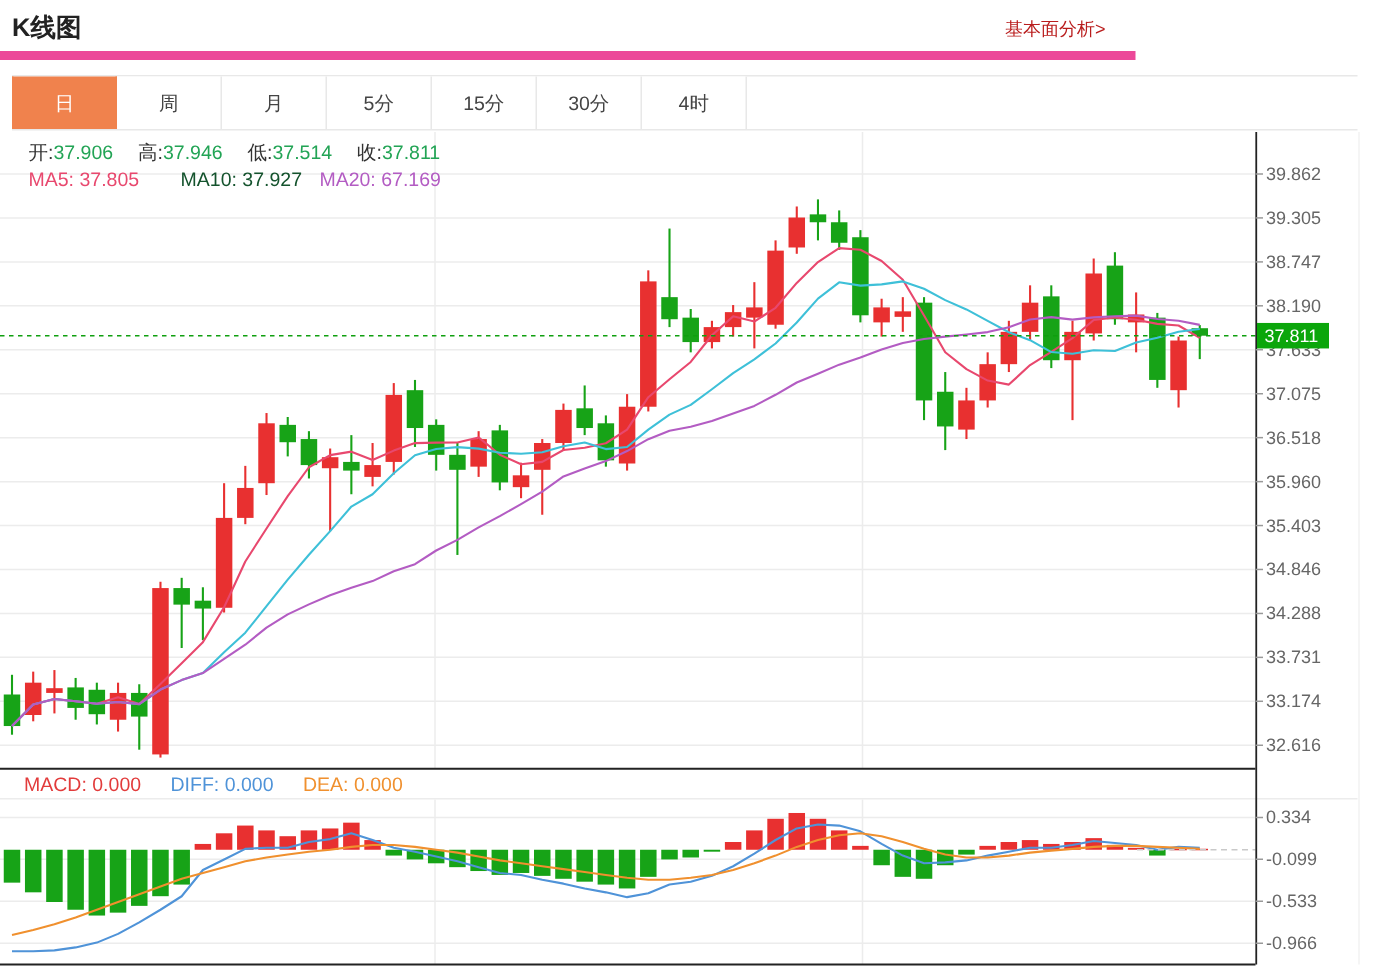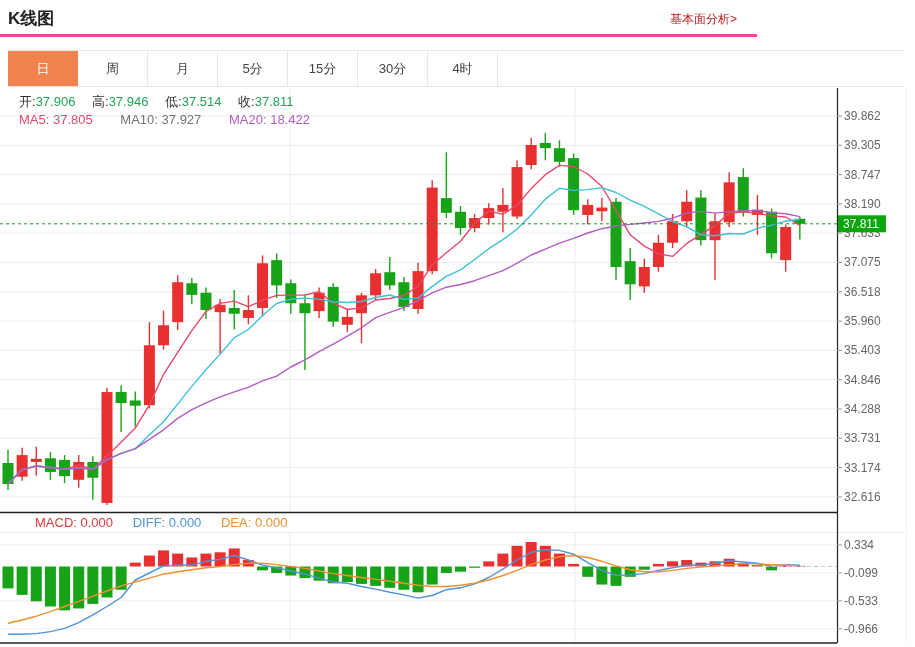--- a/index.html
+++ b/index.html
@@ -1,37 +1,37 @@
 <!DOCTYPE html>
 <html><head>
 <meta charset="utf-8">
 <style>
   html,body{margin:0;padding:0;}
   body{
     width:915px;height:647px;position:relative;overflow:hidden;
     background:#ffffff;font-family:"Liberation Sans",sans-serif;
   }
-  .hdr{position:absolute;left:0;top:0;width:757px;height:34px;border-bottom:3px solid #ec4899;z-index:4;}
+  .hdr{position:absolute;left:0;top:0;width:757px;height:34px;border-bottom:6px solid #ec4899;z-index:4;}
   .title{position:absolute;left:8px;top:7px;font-size:17px;font-weight:bold;color:#222;}
   .link{position:absolute;right:20px;top:11px;font-size:12px;color:#b91c1c;cursor:pointer;text-decoration:none;}
   .tabs{position:absolute;left:8px;top:50px;width:897px;height:35px;display:flex;
         border-top:1px solid #e8e8e8;border-bottom:1px solid #e8e8e8;z-index:4;background:#fff;box-sizing:content-box;}
   .tab{width:70px;height:35px;line-height:35px;text-align:center;font-size:13px;color:#444;
        border-right:1px solid #e8e8e8;cursor:pointer;box-sizing:border-box;background:#fff;}
   .tab:first-child{border-left:1px solid #e8e8e8;}
   .tab.active{background:#f0824d;border-color:#f0824d;color:#fff;}
   .row{position:absolute;font-size:13px;white-space:nowrap;z-index:3;}
   .ohlc{left:19px;top:93px;}
   .ohlc .lbl{color:#333;}
   .ohlc .val{color:#22a455;margin-right:13px;}
   .ma{left:19px;top:112px;}
   .ma5{color:#e8486e;margin-right:24px;}
-  .ma10{color:#737373;margin-right:24px;}
+  .ma10{color:#14532d;margin-right:8px;}
   .ma20{color:#b35cc3;}
-  .macdrow{left:35px;top:515px;}
+  .macdrow{left:16px;top:515px;}
   .m-macd{color:#e23b3b;margin-right:16px;}
   .m-diff{color:#4f93d8;margin-right:16px;}
   .m-dea{color:#f0902e;}
   #chart-svg{position:absolute;left:0;top:0;z-index:1;}
 </style>
 </head>
 <body>
 
 <div class="hdr">
   <span class="title">K线图</span>
@@ -51,21 +51,21 @@
 <div class="row ohlc">
   <span class="lbl">开:</span><span class="val">37.906</span>
   <span class="lbl">高:</span><span class="val">37.946</span>
   <span class="lbl">低:</span><span class="val">37.514</span>
   <span class="lbl">收:</span><span class="val">37.811</span>
 </div>
 
 <div class="row ma">
   <span class="ma5"><span>MA5:</span> <span>37.805</span></span>
   <span class="ma10"><span>MA10:</span> <span>37.927</span></span>
-  <span class="ma20"><span>MA20:</span> <span>18.422</span></span>
+  <span class="ma20"><span>MA20:</span> <span>67.169</span></span>
 </div>
 
 <div class="row macdrow">
   <span class="m-macd"><span>MACD:</span> <span>0.000</span></span>
   <span class="m-diff"><span>DIFF:</span> <span>0.000</span></span>
   <span class="m-dea"><span>DEA:</span> <span>0.000</span></span>
 </div>
 
 <svg id="chart-svg" width="915" height="647" viewBox="0 0 915 647">
     <g>

